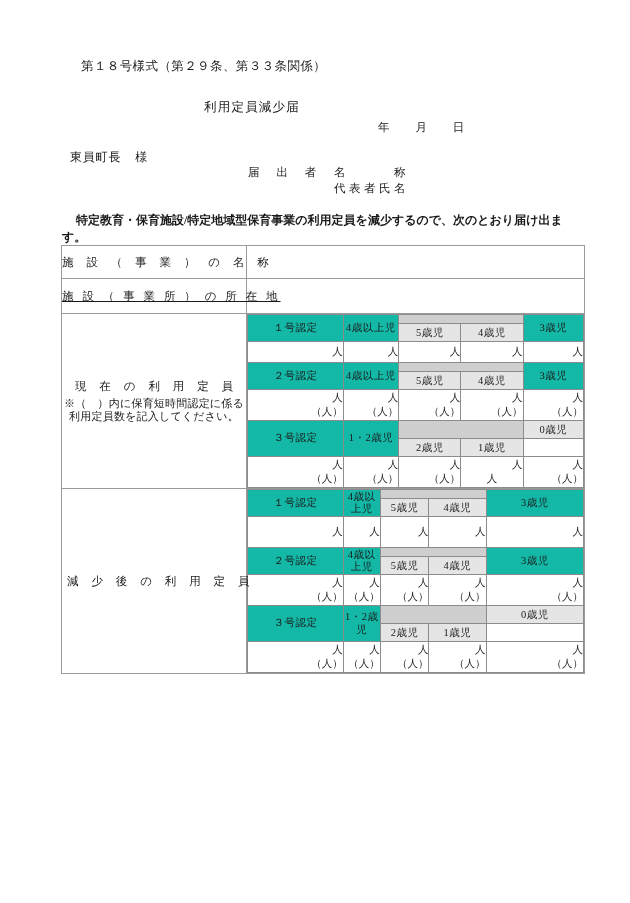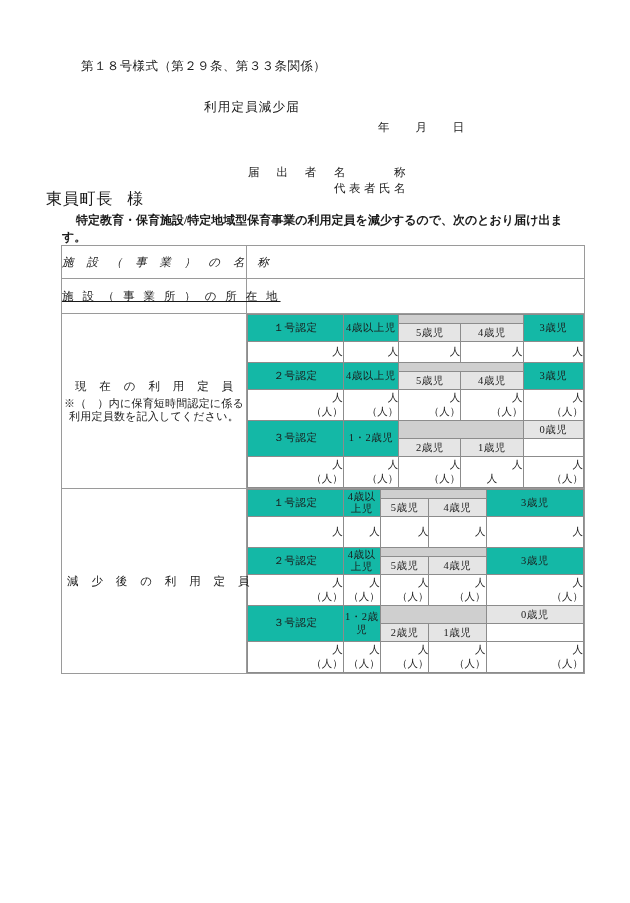--- a/index.html
+++ b/index.html
@@ -47,26 +47,25 @@
     top: 120px;
     font-size: 11.5px;
     letter-spacing: 0.5px;
     white-space: nowrap;
   }
   .date-line span { margin-right: 22px; }
   .date-line span:last-child { margin-right: 0; }
 
   .addressee {
     position: absolute;
-    left: 46px;
+    left: 70px;
     top: 149px;
-    font-size: 16px;
+    font-size: 12px;
     letter-spacing: 0.8px;
     white-space: nowrap;
-    margin-top: 40px;
   }
   .addressee .hon { margin-left: 14px; }
 
   .submitter {
     position: absolute;
     left: 248px;
     top: 165px;
     width: 300px;
     font-size: 11.5px;
     line-height: 15.5px;
@@ -119,21 +118,20 @@
 
   .row-name td  { height: 32px; }
   .row-addr td  { height: 34px; text-decoration: underline; }
 
   .lbl-spaced {
     text-align: center;
     letter-spacing: 5px;
     padding-left: 6px;
     white-space: nowrap;
     font-size: 11.5px;
-    font-style: italic;
   }
   .lbl-spaced-tight {
     text-align: center;
     letter-spacing: 3px;
     padding-left: 4px;
     white-space: nowrap;
     font-size: 11.5px;
   }
 
   .cap-label-cell {

